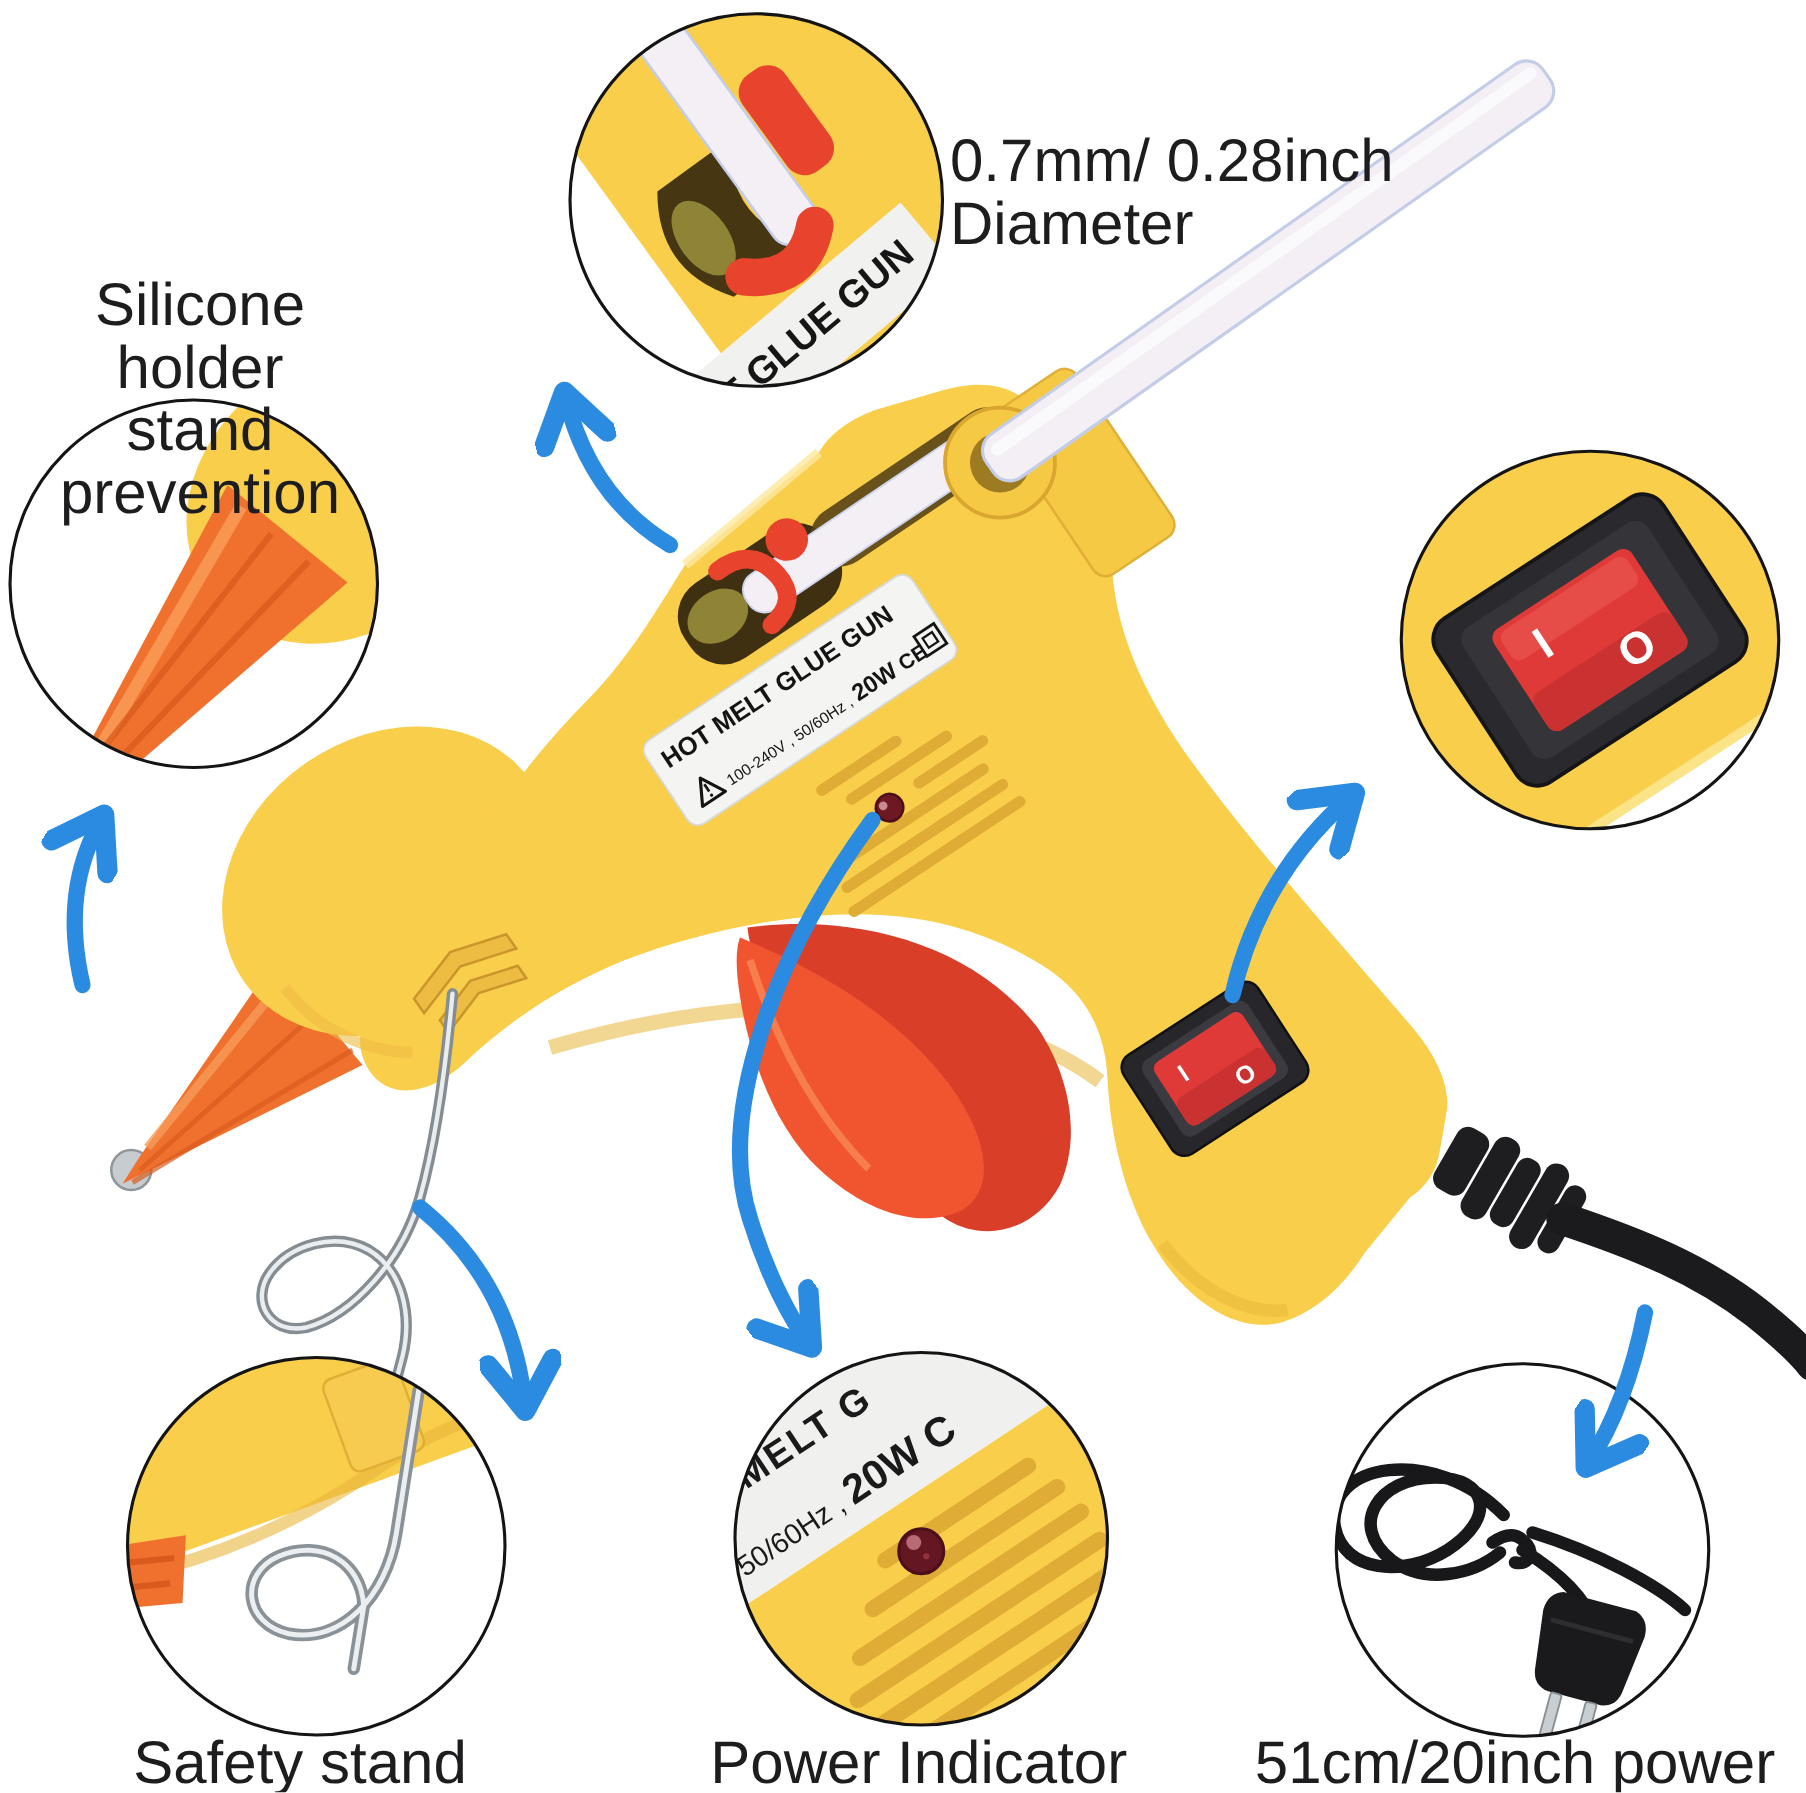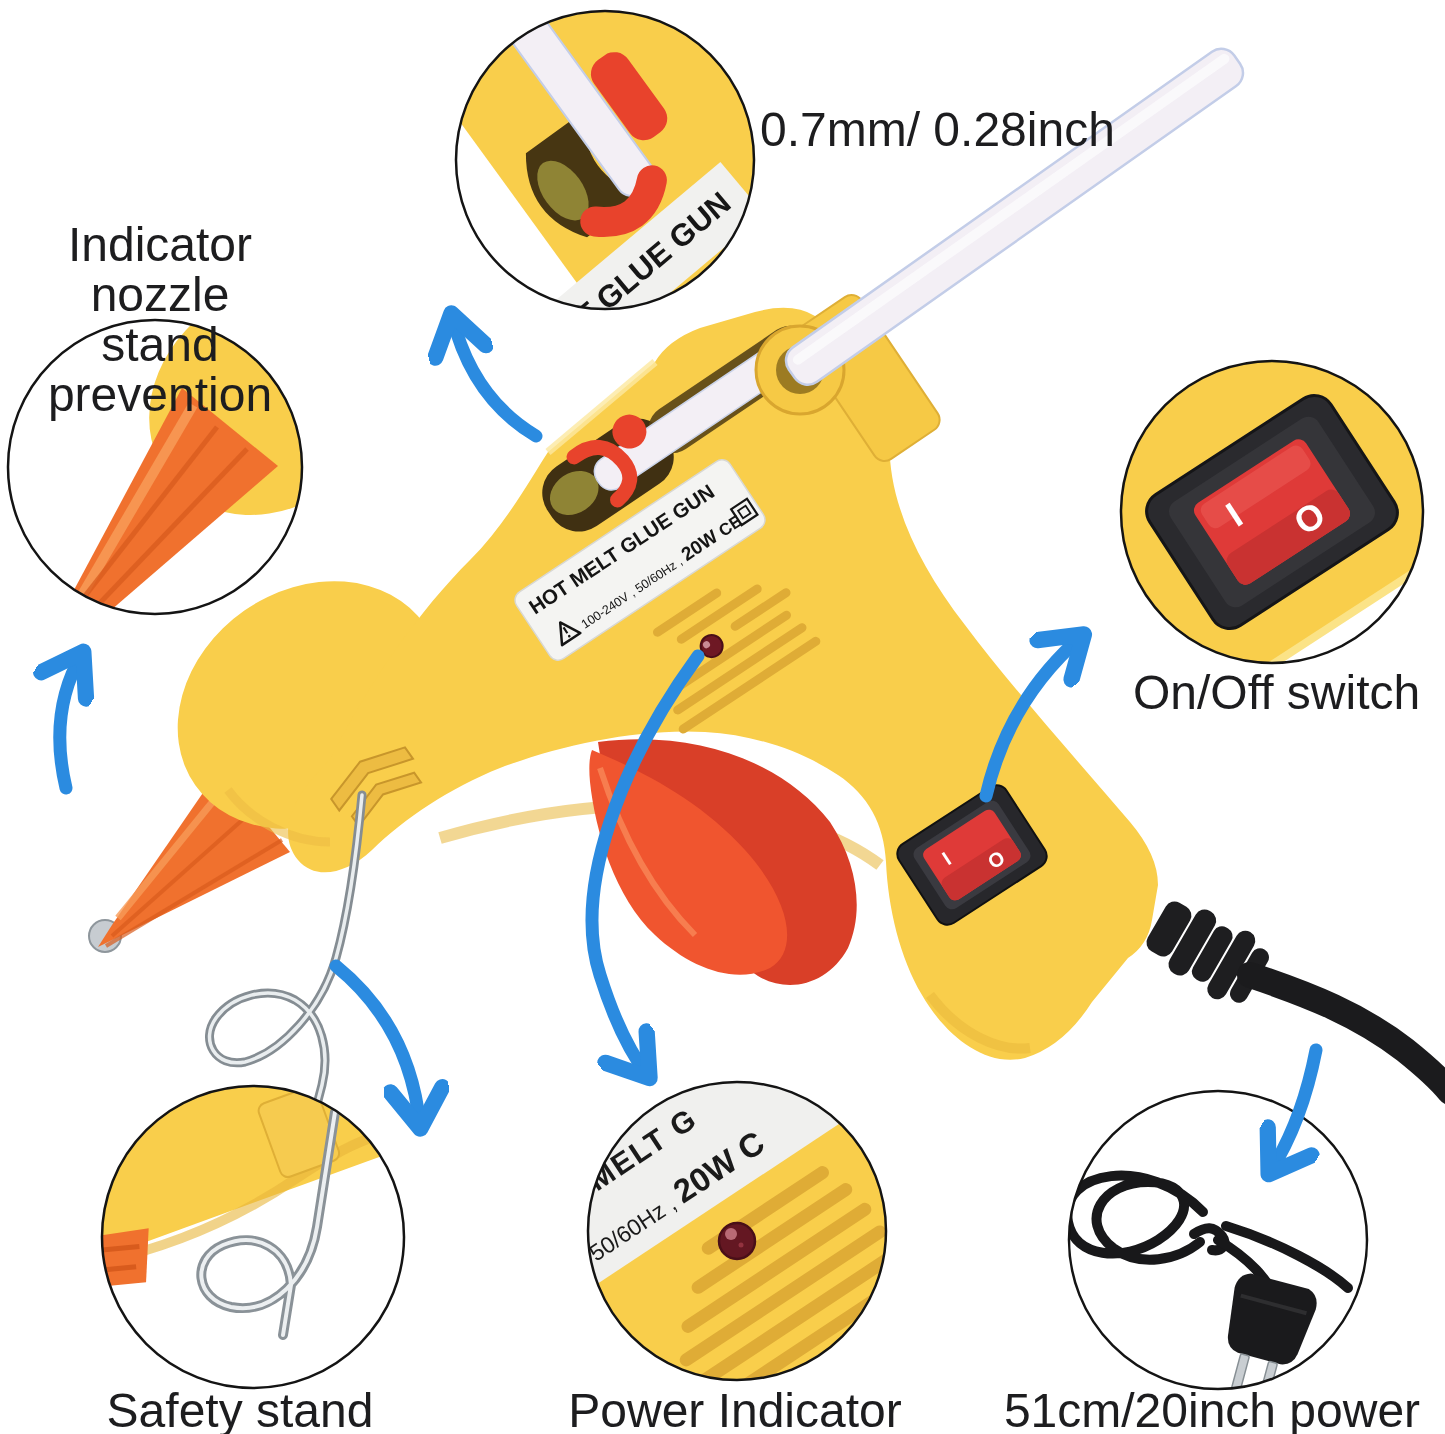--- a/index.html
+++ b/index.html
@@ -291,28 +291,28 @@
     <path d="M66,788 Q48,712 82,654" marker-end="url(#ah)"></path>
     <path d="M986,796 Q1008,700 1082,636" marker-end="url(#ah)"></path>
     <path d="M698,656 C622,760 572,888 600,975 C614,1020 632,1055 648,1076" marker-end="url(#ah)"></path>
     <path d="M336,966 Q410,1026 420,1126" marker-end="url(#ah)"></path>
     <path d="M1316,1050 Q1302,1122 1270,1172" marker-end="url(#ah)"></path>
   </g>
 </svg>
 
   <div class="lbl" style="left:760px;top:105px;">
     <div>0.7mm/ 0.28inch</div>
+    <div>Diameter</div>
   </div>
 
   <div class="lbl center" style="left:10px;top:220px;width:300px;">
-    <div>Indicator nozzle</div>
+    <div>Silicone holder</div>
     <div>stand prevention</div>
   </div>
 
-  <div class="lbl" style="left:1133px;top:668px;">On/Off switch</div>
 
   <div class="lbl center" style="left:55px;top:1386px;width:370px;">Safety stand holder</div>
 
   <div class="lbl center" style="left:565px;top:1386px;width:340px;">Power Indicator</div>
 
   <div class="lbl center" style="left:992px;top:1386px;width:440px;">51cm/20inch power cord</div>
 
 </div>
 
 </body></html>

